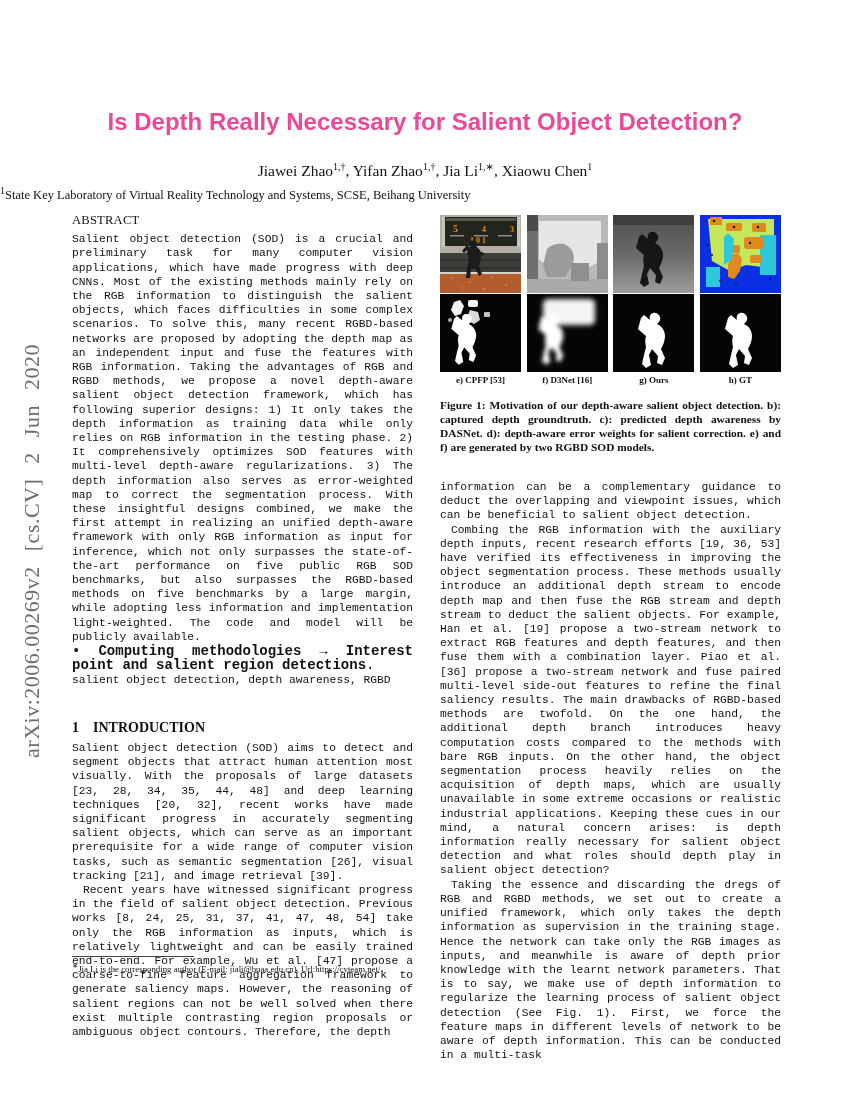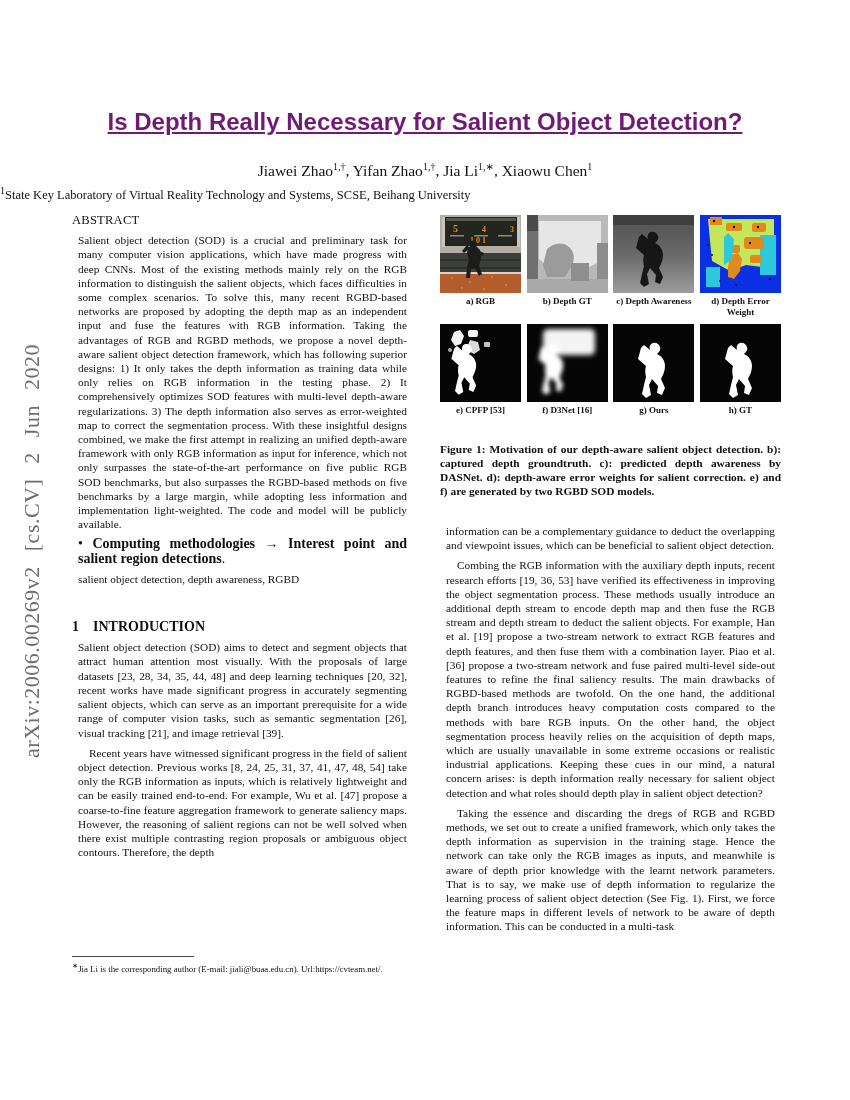--- a/index.html
+++ b/index.html
@@ -2,42 +2,42 @@
 <html><head>
 <meta charset="utf-8">
 <style>
   html,body{margin:0;padding:0;background:#e9e9e9;}
   .page{position:relative;width:850px;height:1100px;background:#ffffff;margin:0 auto;overflow:hidden;
         font-family:"Liberation Serif",serif;color:#111;}
   .arxiv-stamp{position:absolute;left:-248px;top:538px;width:560px;text-align:center;
       transform:rotate(-90deg);transform-origin:center center;
       font-size:22px;color:#6e6e6e;letter-spacing:.5px;word-spacing:9px;white-space:nowrap;}
   .title{position:absolute;top:108px;left:0;width:100%;text-align:center;
-      font-family:"Liberation Sans",sans-serif;font-weight:bold;font-size:24px;color:#701a75;text-decoration:underline;}
+      font-family:"Liberation Sans",sans-serif;font-weight:bold;font-size:24px;color:#ec4899;}
   .authors{position:absolute;top:161px;left:0;width:100%;text-align:center;font-size:15.5px;}
   .authors sup,.affil sup{font-size:10px;}
   .affil{position:absolute;top:185px;left:0;width:100%;text-align:left;font-size:12.5px;}
   .col{position:absolute;width:341px;font-size:11.3px;line-height:14.2px;text-align:justify;}
   .col-left{left:72px;top:213px;}
   .col-right{left:440px;top:215px;text-align:justify;}
   .sec-head{font-weight:normal;font-size:12.6px;margin:0 0 5px 0;letter-spacing:.2px;}
   .sec-gap{margin-top:15px;}
   .intro-head{font-weight:bold;font-size:14px;margin:34px 0 6px 0;}
   .intro-head .num{margin-right:14px;}
-  p{margin:6px;}
+  p{margin:0;font-family:Liberation Mono, monospace;}
   .indent{text-indent:11px;}
   .ccs-line{font-size:14px;}
   .kw-line{font-size:11.3px;text-align:left;}
   .footnotes{position:absolute;left:72px;top:956px;width:341px;font-size:8.8px;line-height:10.8px;text-align:left;}
   .fn-rule{width:122px;border-top:1px solid #444;margin-bottom:4px;}
   .fig-grid{display:flex;justify-content:space-between;margin-bottom:1px;}
   .fig-cell{width:81px;}
   .fig-cell svg{display:block;width:81px;height:78px;}
   .fig-label{font-size:9px;font-weight:bold;text-align:center;line-height:11px;margin:2px 0 5px 0;}
-  .fig-caption{font-weight:bold;font-size:11.4px;line-height:14px;text-align:justify;margin-top:21px;}
+  .fig-caption{font-weight:bold;font-size:11.4px;line-height:14px;text-align:justify;margin-top:7px;}
   .rc-body{margin-top:26px;}
 </style>
 </head>
 <body>
 
 <div class="page">
 
   <div class="arxiv-stamp">arXiv:2006.00269v2  [cs.CV]  2 Jun 2020</div>
 
   <div class="title">Is Depth Really Necessary for Salient Object Detection?</div>
@@ -156,26 +156,20 @@
               <circle cx="8" cy="30" r="1"></circle>
               <circle cx="12" cy="40" r="1"></circle>
               <circle cx="70" cy="64" r="1"></circle>
               <circle cx="20" cy="66" r="1"></circle>
               <circle cx="36" cy="70" r="1"></circle>
             </g>
           <path d="M24,22 l4,-4 6,6 -2,20 -8,6 z" fill="#2ec8dd"></path>
         </svg>
       </div>
     </div>
-    <div class="fig-grid">
-      <div class="fig-cell fig-label">a) RGB</div>
-      <div class="fig-cell fig-label">b) Depth GT</div>
-      <div class="fig-cell fig-label">c) Depth Awareness</div>
-      <div class="fig-cell fig-label">d) Depth Error Weight</div>
-    </div>
 
     <div class="fig-grid">
       <div class="fig-cell">
         <svg viewBox="0 0 81 78">
           <rect width="81" height="78" fill="#050505"></rect>
           <g fill="#f2f2f2">
             <path d="M14,8 l6,-2 4,6 -3,8 -6,2 -4,-6 z"></path>
             <rect x="28" y="6" width="10" height="7" rx="2"></rect>
             <path d="M30,16 l8,2 2,8 -6,4 -8,-4 z" opacity=".9"></path>
             <rect x="44" y="18" width="6" height="5" rx="1" opacity=".8"></rect>

